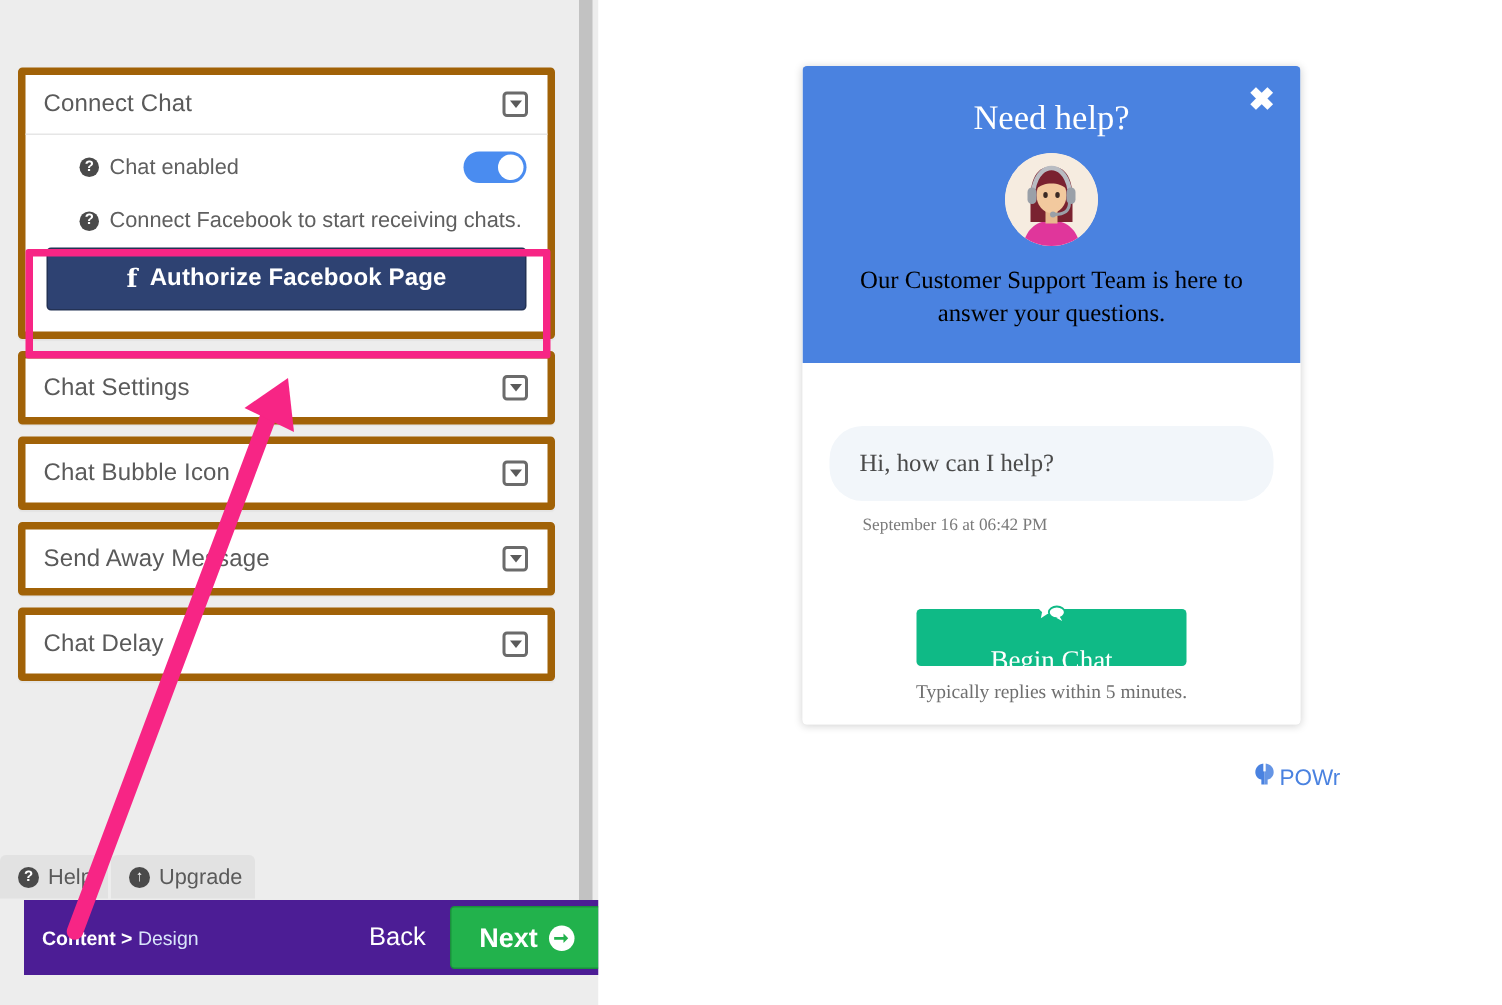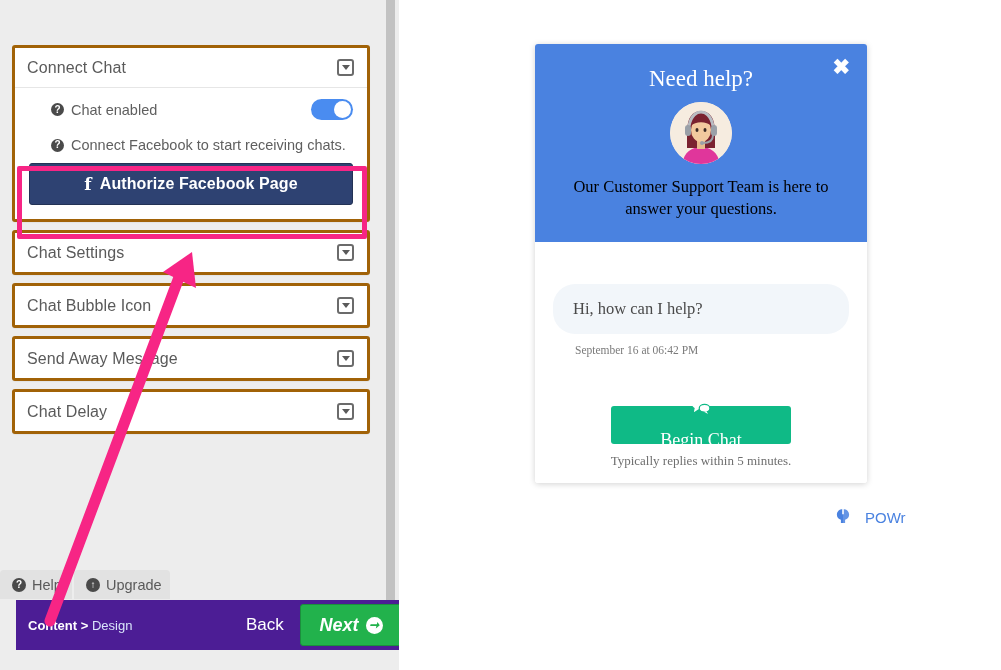--- a/index.html
+++ b/index.html
@@ -17,21 +17,21 @@
     width: 399px; height: 670px;
     background: #ededed;
     overflow: hidden;
   }
   #accordion-list {
     position: absolute; left: 12px; top: 45px;
     width: 358px;
   }
   .acc-card {
     background: #ffffff;
-    border: 3px solid #a16207;
+    border: 5px solid #a16207;
     border-radius: 3px;
     margin-bottom: 8px;
     box-shadow: 0 1px 1px rgba(0,0,0,0.04);
   }
   .acc-header {
     display: flex; align-items: center; justify-content: space-between;
     height: 39px;
     padding: 0 13px 0 12px;
     box-sizing: border-box;
     cursor: pointer;
@@ -190,21 +190,20 @@
     width: 100px; height: 40px;
     background: #22b24c;
     border: 1px solid #1b8f3d;
     border-radius: 3px;
     display: flex; align-items: center; justify-content: center;
     gap: 7px;
     color: #ffffff;
     font-size: 18px;
     font-weight: bold;
     cursor: pointer;
-    font-style: italic;
   }
   .arrow-circ {
     width: 17px; height: 17px;
     border-radius: 50%;
     background: #ffffff;
     color: #22b24c;
     display: inline-flex; align-items: center; justify-content: center;
     font-size: 12px; font-weight: bold; line-height: 1;
     flex: none;
   }
@@ -295,21 +294,21 @@
     flex-direction: column;
   }
   #reply-note {
     text-align: center;
     font-size: 13px;
     color: #6f6f6f;
     margin-top: 9px;
   }
   #powr-badge {
     position: absolute; left: 437px; top: 508px;
-    display: flex; align-items: center; gap: 15px;
+    display: flex; align-items: center; gap: 3px;
     font-family: "Liberation Sans", sans-serif;
     font-size: 15px;
     color: #4a82e0;
     cursor: pointer;
   }
 </style>
 </head>
 <body>
 
 <div id="root">

